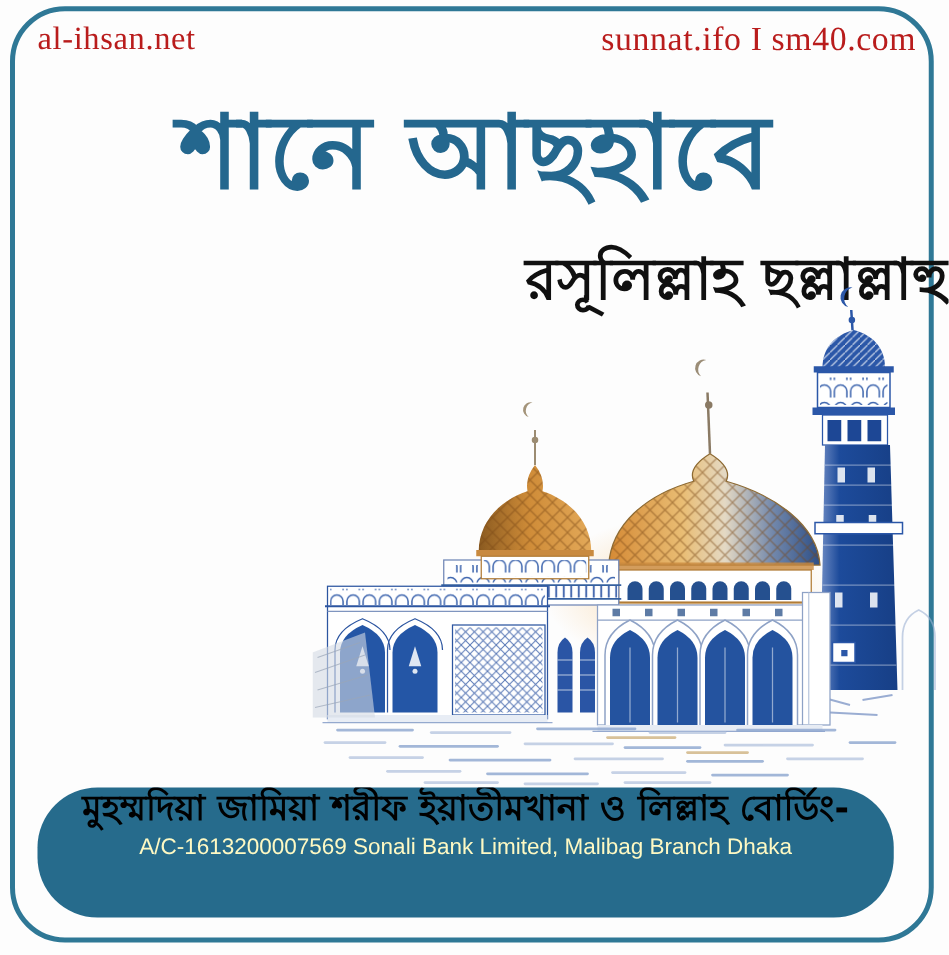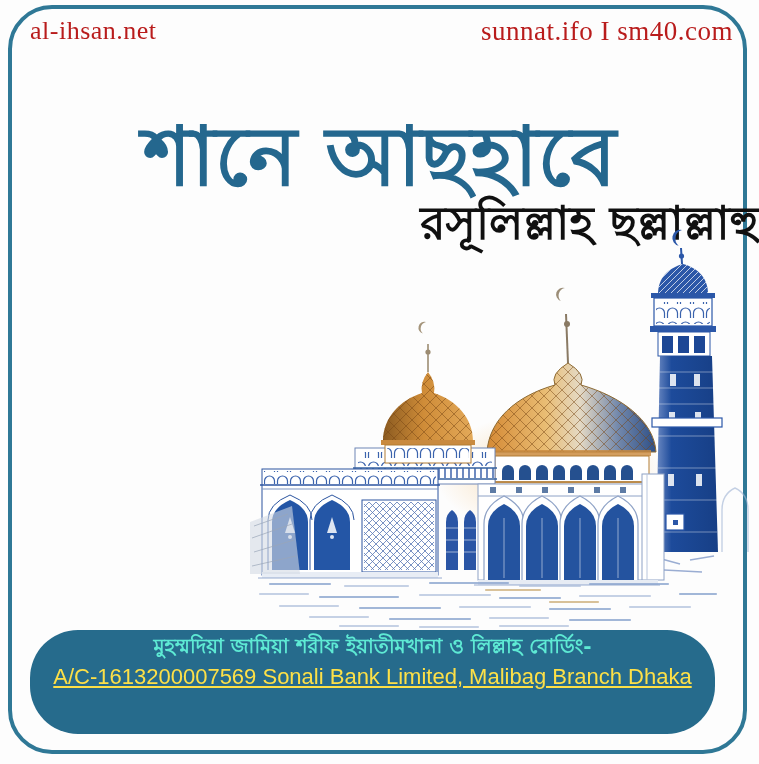--- a/index.html
+++ b/index.html
@@ -5,32 +5,32 @@
   html,body{margin:0;padding:0;background:#ffffff;}
   .stage{position:relative;width:759px;height:764px;background:#fdfdfd;overflow:hidden;
          font-family:"DejaVu Sans",sans-serif;}
   .frame{position:absolute;left:8px;top:5px;width:731px;height:741px;
          border:4px solid #2f7896;border-radius:44px;pointer-events:none;}
   .site{position:absolute;top:16px;color:#b91c1c;font-family:"Liberation Serif",serif;
         font-size:26px;letter-spacing:.5px;}
   .site.left{left:30px;}
   .site.right{right:26px;font-size:27px;}
   .title{position:absolute;top:80px;left:0;width:759px;text-align:center;
-         color:#24678e;font-size:82px;font-weight:700;line-height:1.05;white-space:nowrap;margin-top:34px;}
+         color:#24678e;font-size:82px;font-weight:700;line-height:1.05;white-space:nowrap;}
   .sub{position:absolute;left:0;width:759px;text-align:center;color:#101010;
        font-weight:600;font-size:46px;line-height:1.1;white-space:nowrap;}
   .sub.l1{top:198px;text-align:right;}
   .sub.l2{top:258px;}
   .mosque{position:absolute;left:250px;top:222px;width:500px;height:407px;}
   .banner{position:absolute;left:30px;top:630px;width:685px;height:104px;
           background:#266b8c;border-radius:48px;text-align:center;overflow:hidden;}
   .banner .b1{margin-top:9px;font-size:22px;line-height:28px;color:#ebd8a4;white-space:nowrap;}
-  .banner .b2{font-size:20px;line-height:33px;font-weight:700;color:#5eead4;white-space:nowrap;}
-  .banner .b3{font-size:22px;line-height:28px;color:#fde047;white-space:nowrap;
-              font-family:"Liberation Sans",sans-serif;text-decoration:underline;}
+  .banner .b2{font-size:28px;line-height:33px;font-weight:700;color:#000000;white-space:nowrap;}
+  .banner .b3{font-size:18px;line-height:28px;color:#fef9c3;white-space:nowrap;
+              font-family:"Liberation Sans",sans-serif;}
 </style>
 </head>
 <body>
 
 <div class="stage">
 
   <div class="frame"></div>
 
   <div class="site left">al-ihsan.net</div>
   <div class="site right">sunnat.ifo I sm40.com</div>

